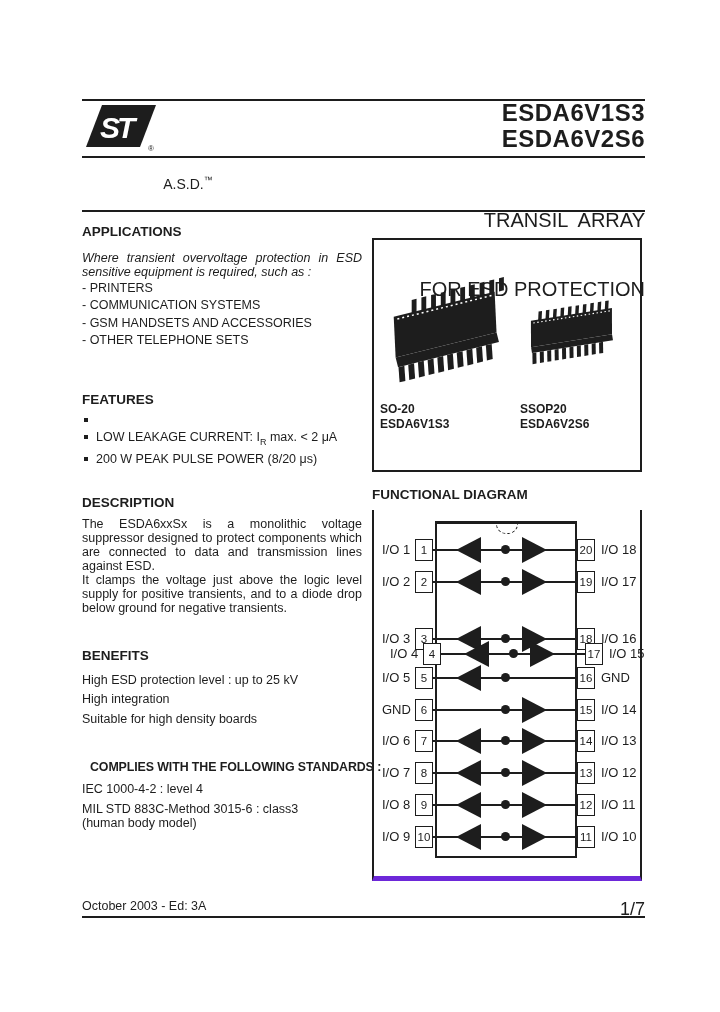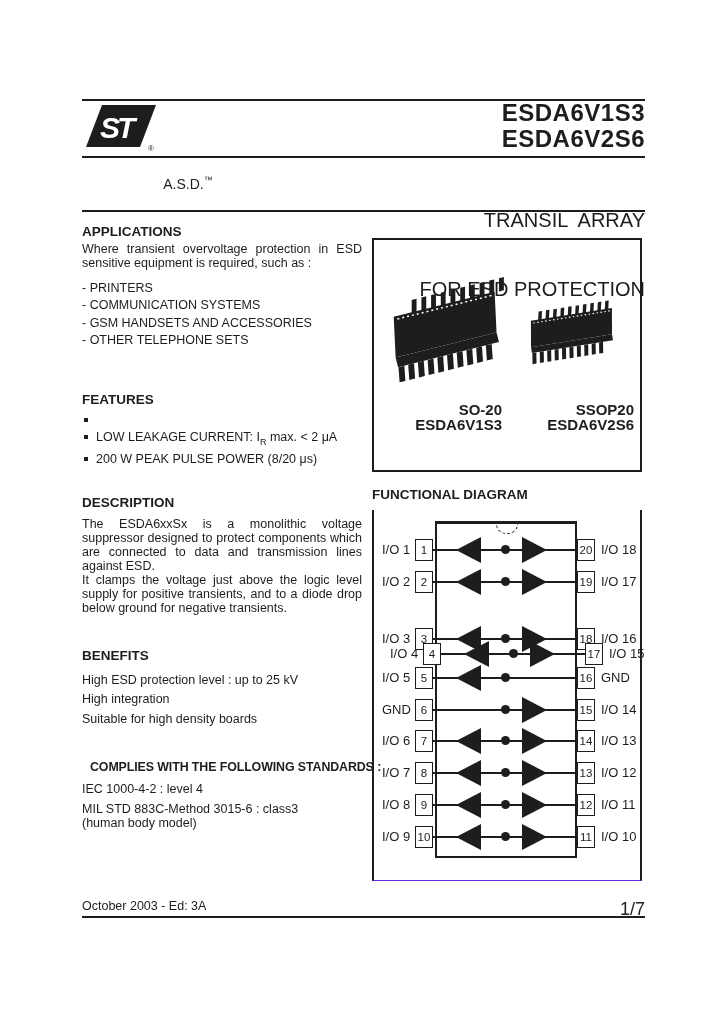--- a/index.html
+++ b/index.html
@@ -28,29 +28,29 @@
   .sq-bullet{display:inline-block;width:4px;height:4px;background:#1d1d1d;
     margin-right:8px;margin-left:2px;vertical-align:2px;}
   sub.ftsub{font-size:9px;}
   #benefits-list{line-height:19.3px;}
   #standards-heading{font-size:12.4px;letter-spacing:-.1px;}
   #standards-list{line-height:14px;}
   #standards-list .std-1{margin-top:6px;}
   
   #packages-box{left:372px;top:238px;width:270px;height:234px;
     border:2px solid #1d1d1d;box-sizing:border-box;}
-  .pkg-label{position:absolute;text-align:right;font-weight:bold;
-    font-size:15px;line-height:15px;}
+  .pkg-label{position:absolute;text-align:left;font-weight:bold;
+    font-size:12px;line-height:15px;}
   #pkg-label-so20{left:6px;top:162px;width:122px;}
   #pkg-label-ssop{left:146px;top:162px;width:114px;}
   
   #fd-heading{left:372px;top:487px;}
   #fd-box{left:372px;top:510px;width:270px;height:371px;box-sizing:border-box;
     border-left:2px solid #1d1d1d;border-right:2px solid #1d1d1d;
-    border-bottom:1px solid #6d28d9;}
+    border-bottom:5px solid #6d28d9;}
   #fd-chip{position:absolute;left:61px;top:11px;width:142px;height:337px;
     box-sizing:border-box;border:2px solid #1d1d1d;border-top-width:3px;}
   #fd-notch{position:absolute;left:122px;top:13px;width:20px;height:10px;
     border:1.5px dashed #1d1d1d;border-top:none;
     border-radius:0 0 10px 10px;}
   .fd-row{position:absolute;left:0;width:100%;height:30px;}
   .fd-wire{position:absolute;left:49px;width:172px;top:14px;height:2px;
     background:#1d1d1d;}
   .fd-llabel{position:absolute;left:8px;top:7px;width:34px;font-size:13px;
     line-height:16px;white-space:nowrap;}
@@ -96,21 +96,21 @@
 </div>
 
 <div class="abs" id="doc-title">
   <div>TRANSIL  ARRAY</div>
   <div>FOR ESD PROTECTION</div>
 </div>
 
 <div class="rule" style="left:82px;top:210px;width:563px;"></div>
 
 <div class="sec-heading" style="top:224px;">APPLICATIONS</div>
-<div class="body-text just" style="top:242px;">Where transient overvoltage protection in ESD sensitive equipment is required, such as :</div>
+<div class="body-text just" style="top:251px;font-style:italic;">Where transient overvoltage protection in ESD sensitive equipment is required, such as :</div>
 <div class="body-text" id="app-list" style="top:280px;">
     <div>- PRINTERS</div>
     <div>- COMMUNICATION SYSTEMS</div>
     <div>- GSM HANDSETS AND ACCESSORIES</div>
     <div>- OTHER TELEPHONE SETS</div>
   </div>
 
 <div class="sec-heading" style="top:392px;">FEATURES</div>
 <div class="body-text" id="features-list" style="top:412px;">
     <div><span class="sq-bullet"></span></div>

